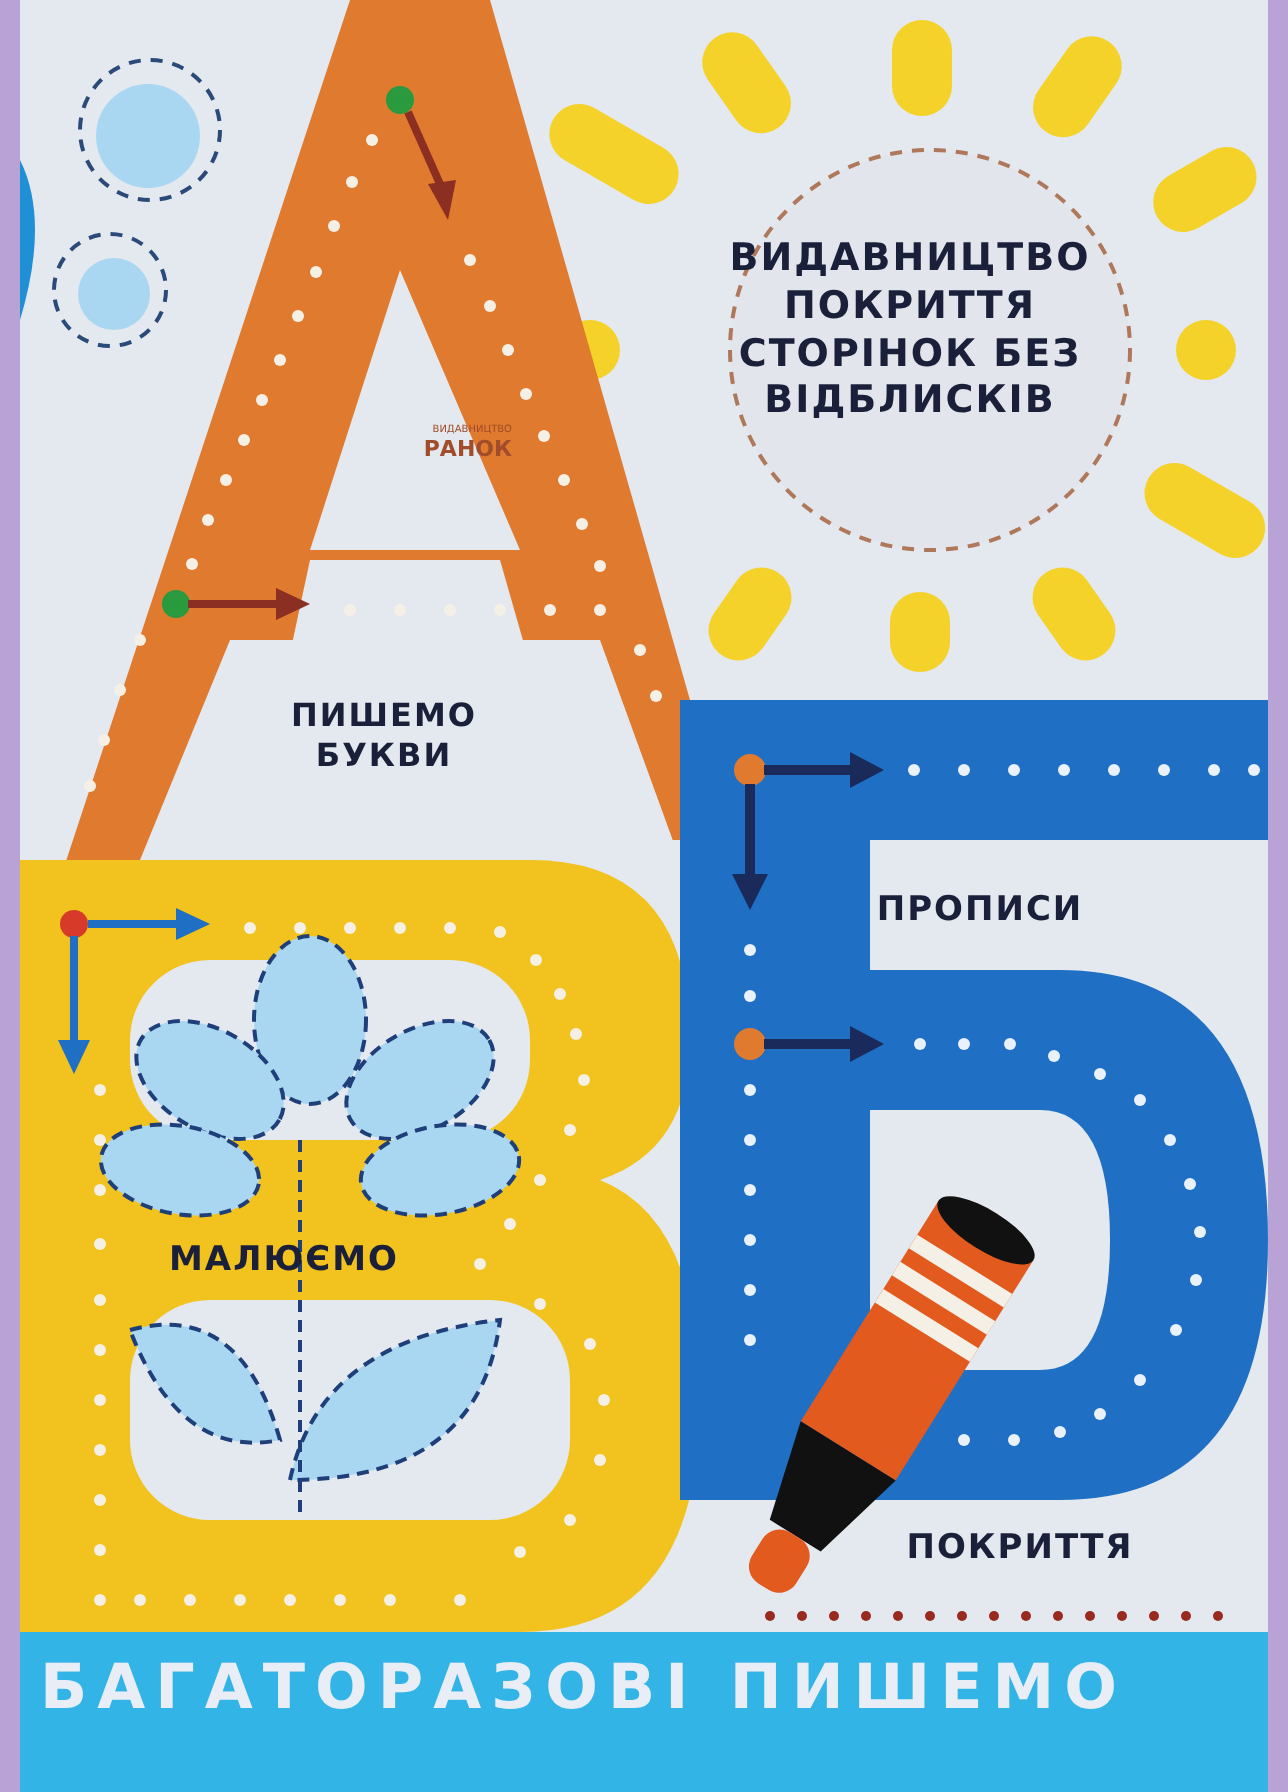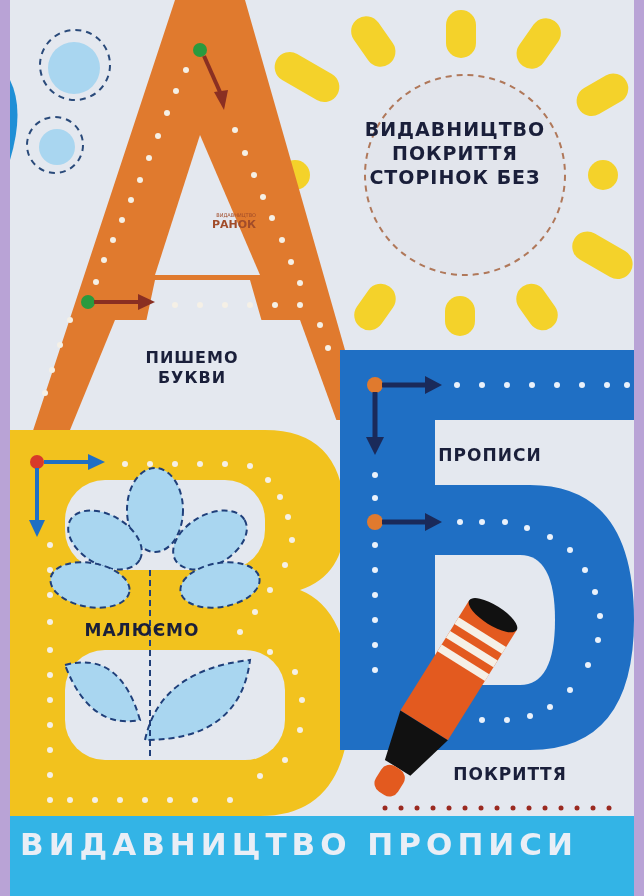--- a/index.html
+++ b/index.html
@@ -233,27 +233,28 @@
 
   <div class="logo">
     <span class="logo-small">ВИДАВНИЦТВО</span>
     <span class="logo-main">РАНОК</span>
   </div>
 
   <div class="label lbl-special">
     <div>ВИДАВНИЦТВО</div>
     <div>ПОКРИТТЯ</div>
     <div>СТОРІНОК БЕЗ</div>
+    <div>ВІДБЛИСКІВ</div>
   </div>
 
   <div class="label lbl-write">
     <div>ПИШЕМО</div>
     <div>БУКВИ</div>
   </div>
 
   <div class="label lbl-trace">ПРОПИСИ</div>
   <div class="label lbl-draw">МАЛЮЄМО</div>
   <div class="label lbl-hatch">ПОКРИТТЯ</div>
 
   <div class="banner">
-    <div class="banner-title">ВИДАВНИЦТВО ПРОПИСИ</div>
+    <div class="banner-title">БАГАТОРАЗОВІ ПИШЕМО</div>
   </div>
 </div>
 
 </body></html>

